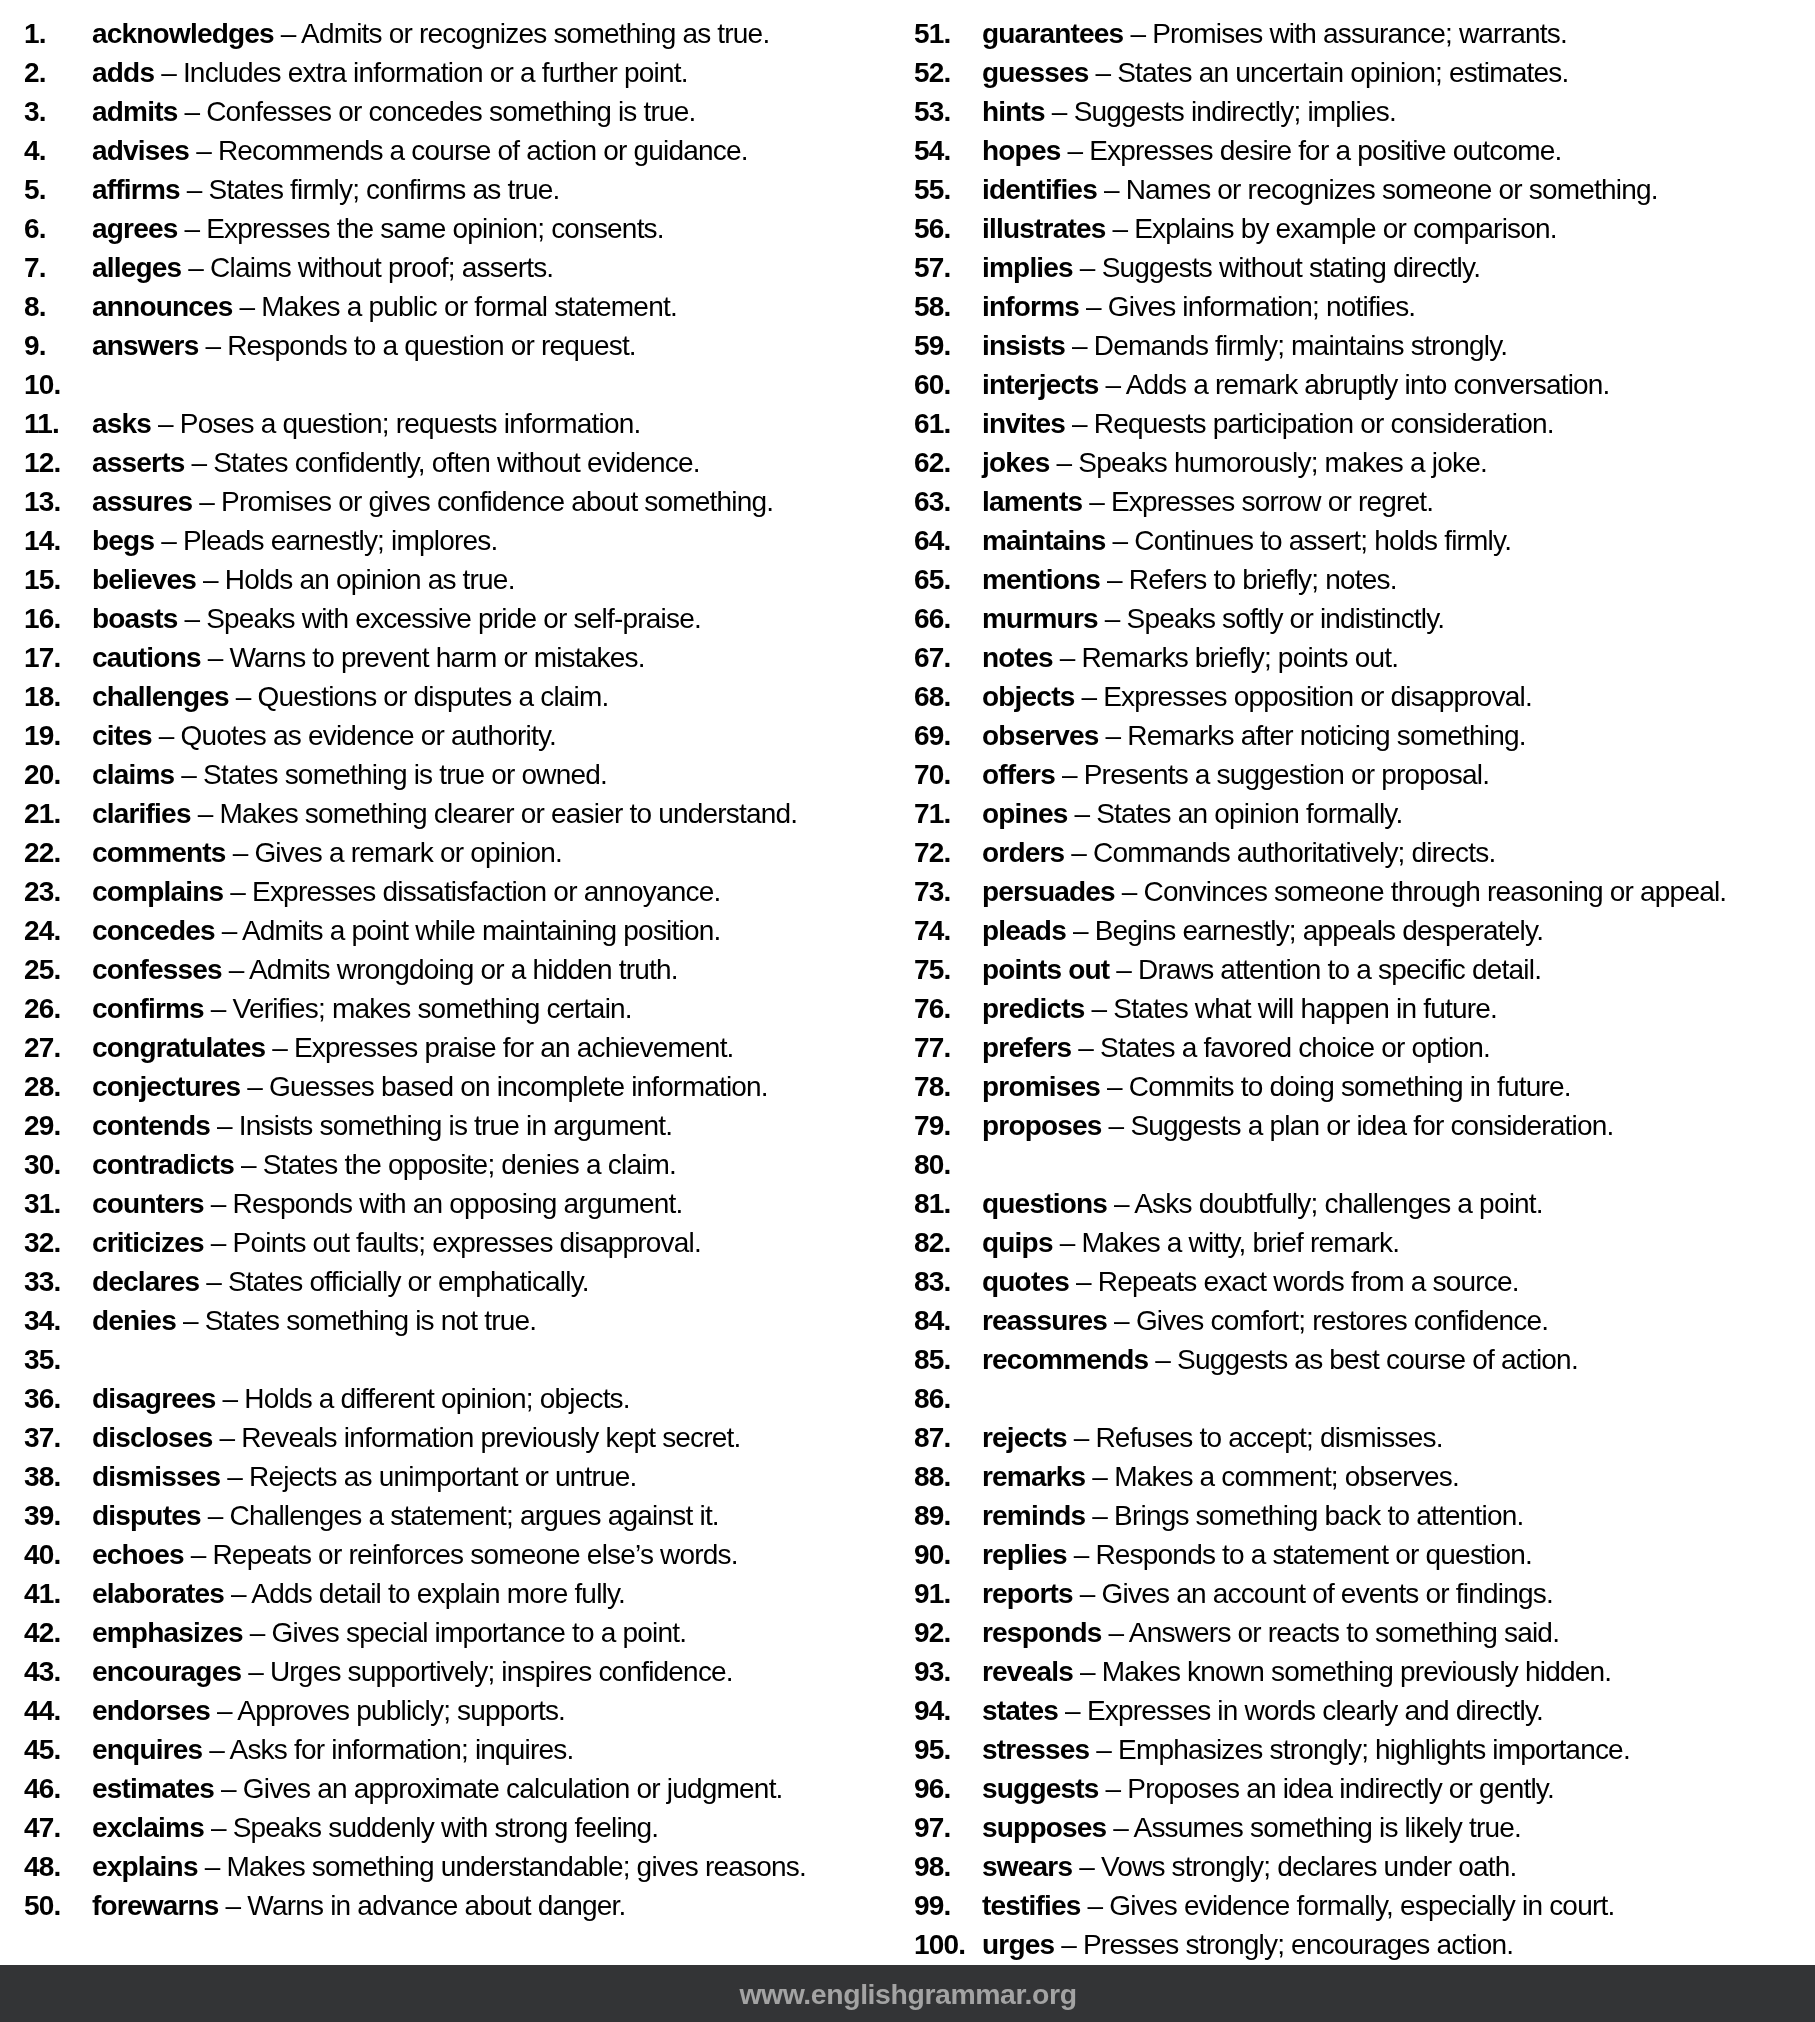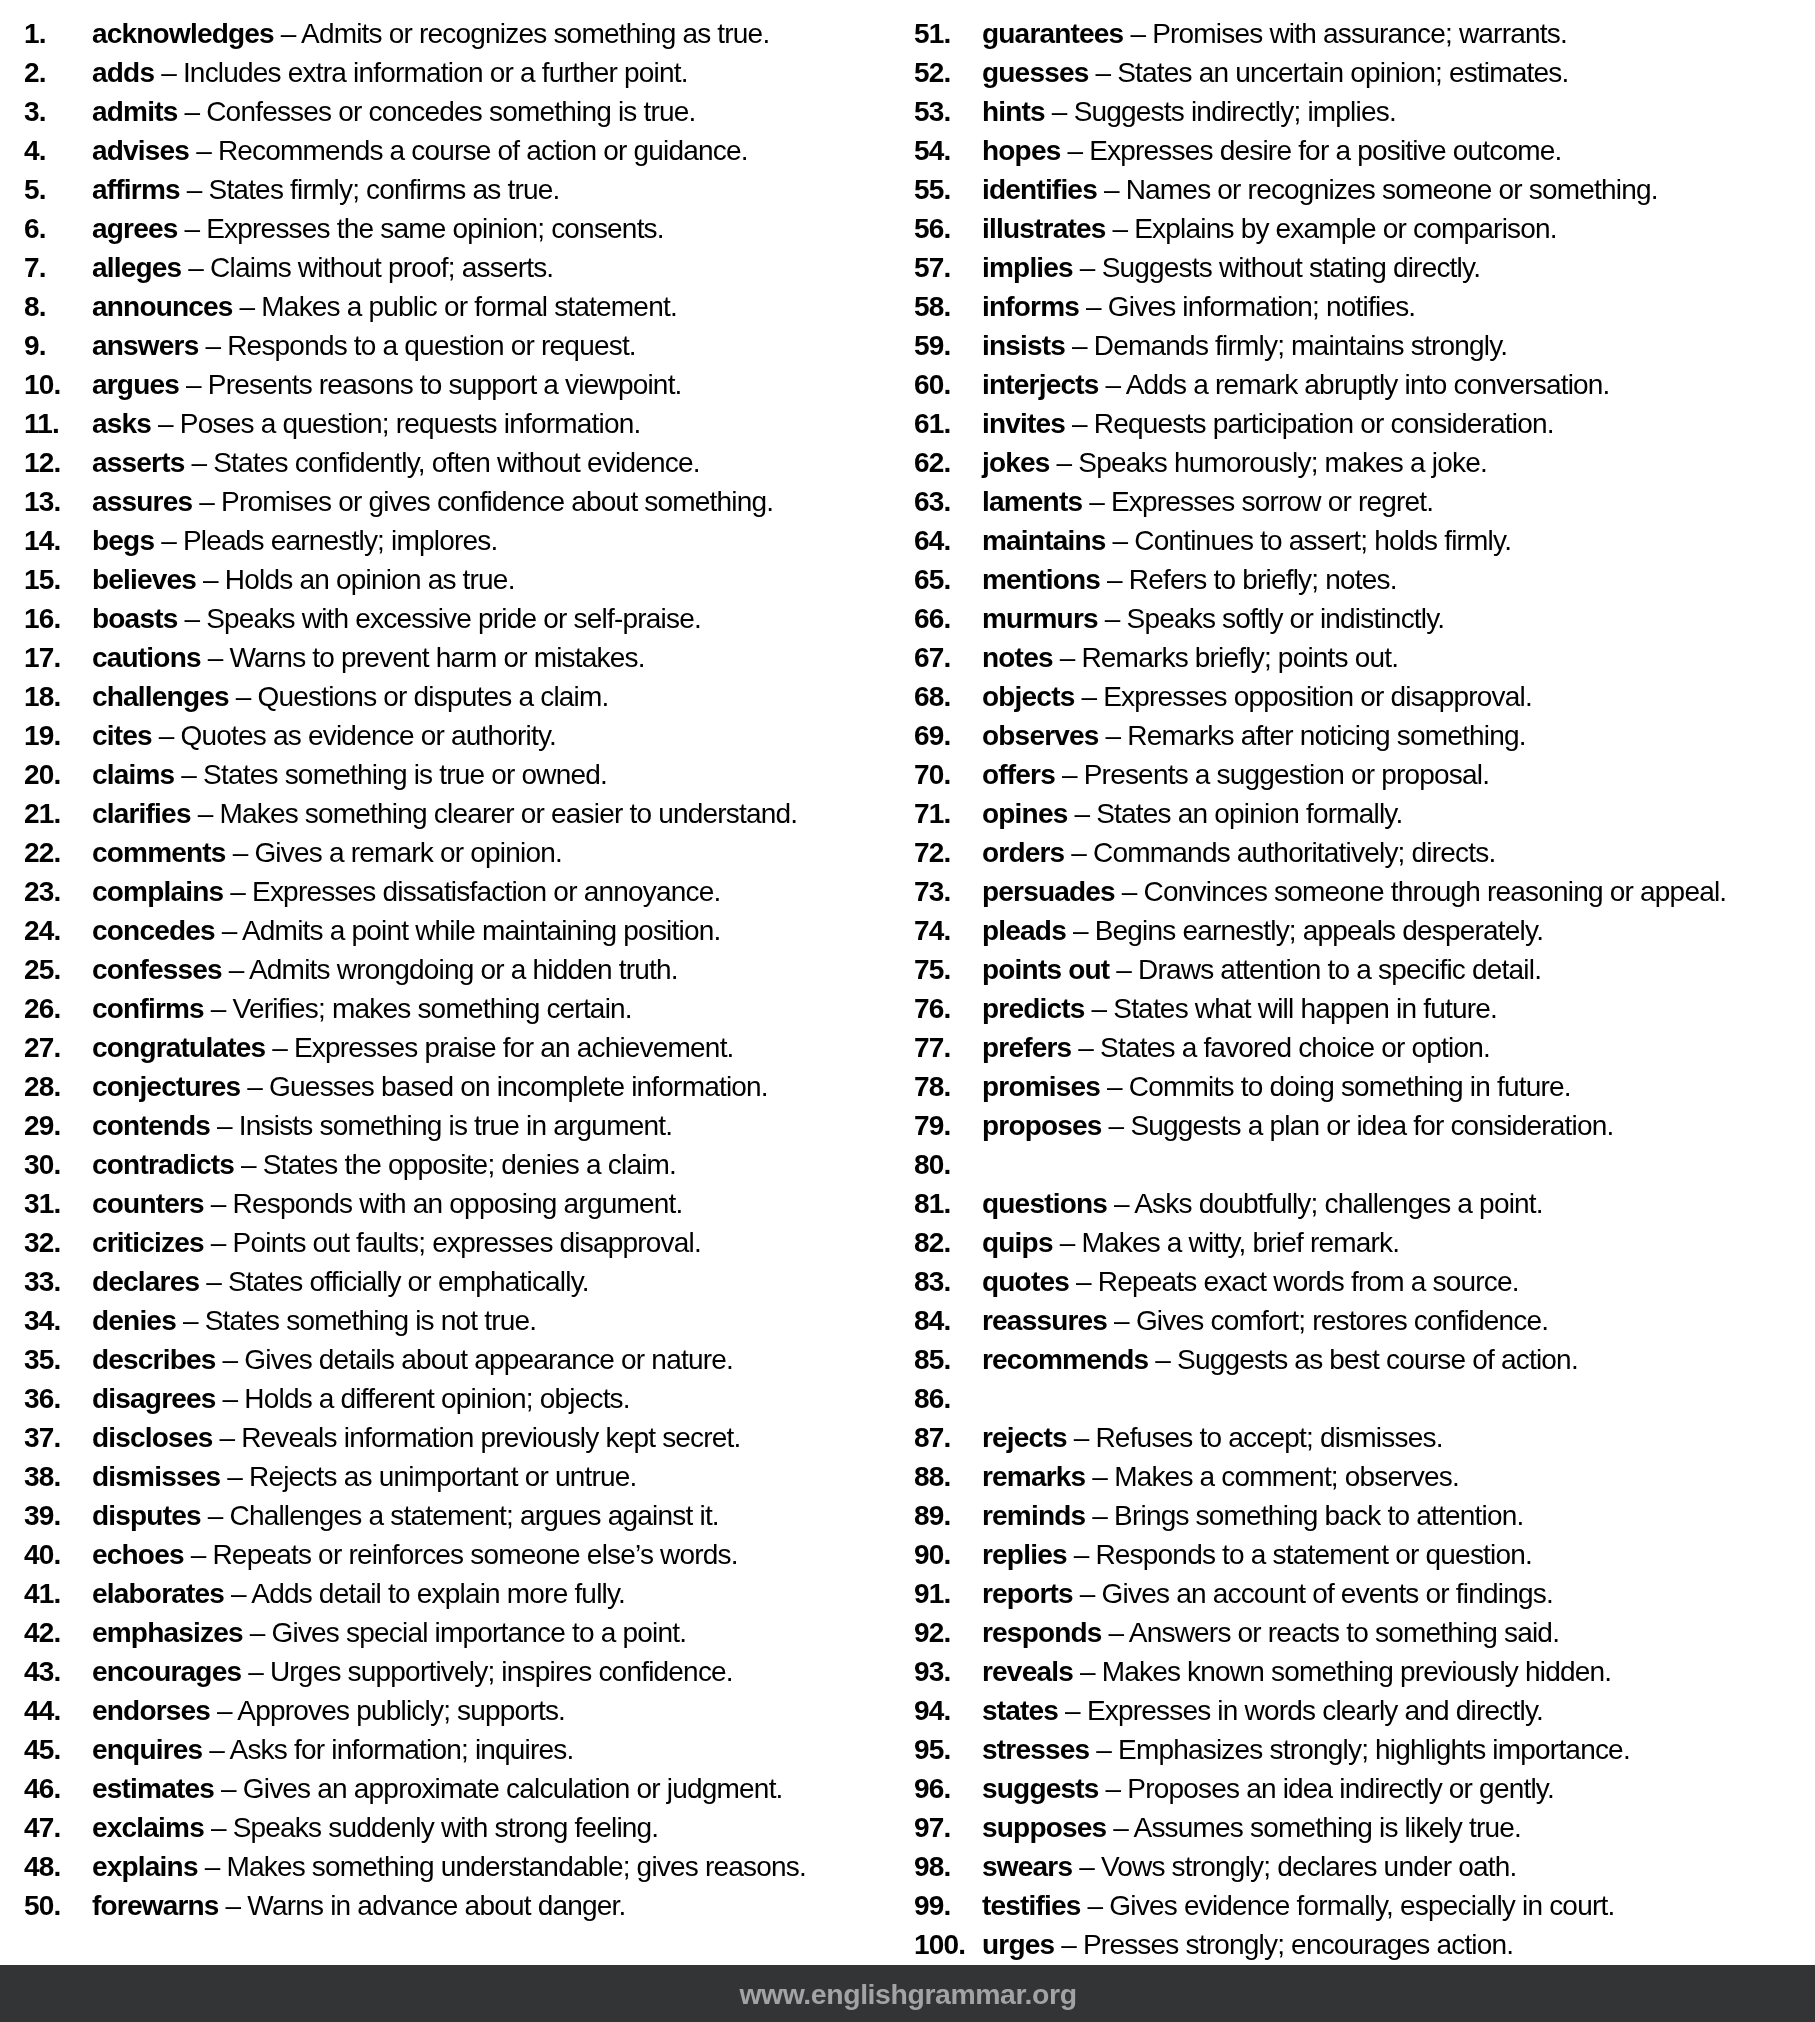--- a/index.html
+++ b/index.html
@@ -76,21 +76,20 @@
       <div class="row">
         <span class="num">8.</span>
         <span class="text"><span class="verb">announces</span><span class="sep"> – </span><span class="def">Makes a public or formal statement.</span></span>
       </div>
       <div class="row">
         <span class="num">9.</span>
         <span class="text"><span class="verb">answers</span><span class="sep"> – </span><span class="def">Responds to a question or request.</span></span>
       </div>
       <div class="row">
         <span class="num">10.</span>
-        <span class="text"><span class="verb">argues</span><span class="sep"> – </span><span class="def">Presents reasons to support a viewpoint.</span></span>
       </div>
       <div class="row">
         <span class="num">11.</span>
         <span class="text"><span class="verb">asks</span><span class="sep"> – </span><span class="def">Poses a question; requests information.</span></span>
       </div>
       <div class="row">
         <span class="num">12.</span>
         <span class="text"><span class="verb">asserts</span><span class="sep"> – </span><span class="def">States confidently, often without evidence.</span></span>
       </div>
       <div class="row">
@@ -176,21 +175,20 @@
       <div class="row">
         <span class="num">33.</span>
         <span class="text"><span class="verb">declares</span><span class="sep"> – </span><span class="def">States officially or emphatically.</span></span>
       </div>
       <div class="row">
         <span class="num">34.</span>
         <span class="text"><span class="verb">denies</span><span class="sep"> – </span><span class="def">States something is not true.</span></span>
       </div>
       <div class="row">
         <span class="num">35.</span>
-        <span class="text"><span class="verb">describes</span><span class="sep"> – </span><span class="def">Gives details about appearance or nature.</span></span>
       </div>
       <div class="row">
         <span class="num">36.</span>
         <span class="text"><span class="verb">disagrees</span><span class="sep"> – </span><span class="def">Holds a different opinion; objects.</span></span>
       </div>
       <div class="row">
         <span class="num">37.</span>
         <span class="text"><span class="verb">discloses</span><span class="sep"> – </span><span class="def">Reveals information previously kept secret.</span></span>
       </div>
       <div class="row">

